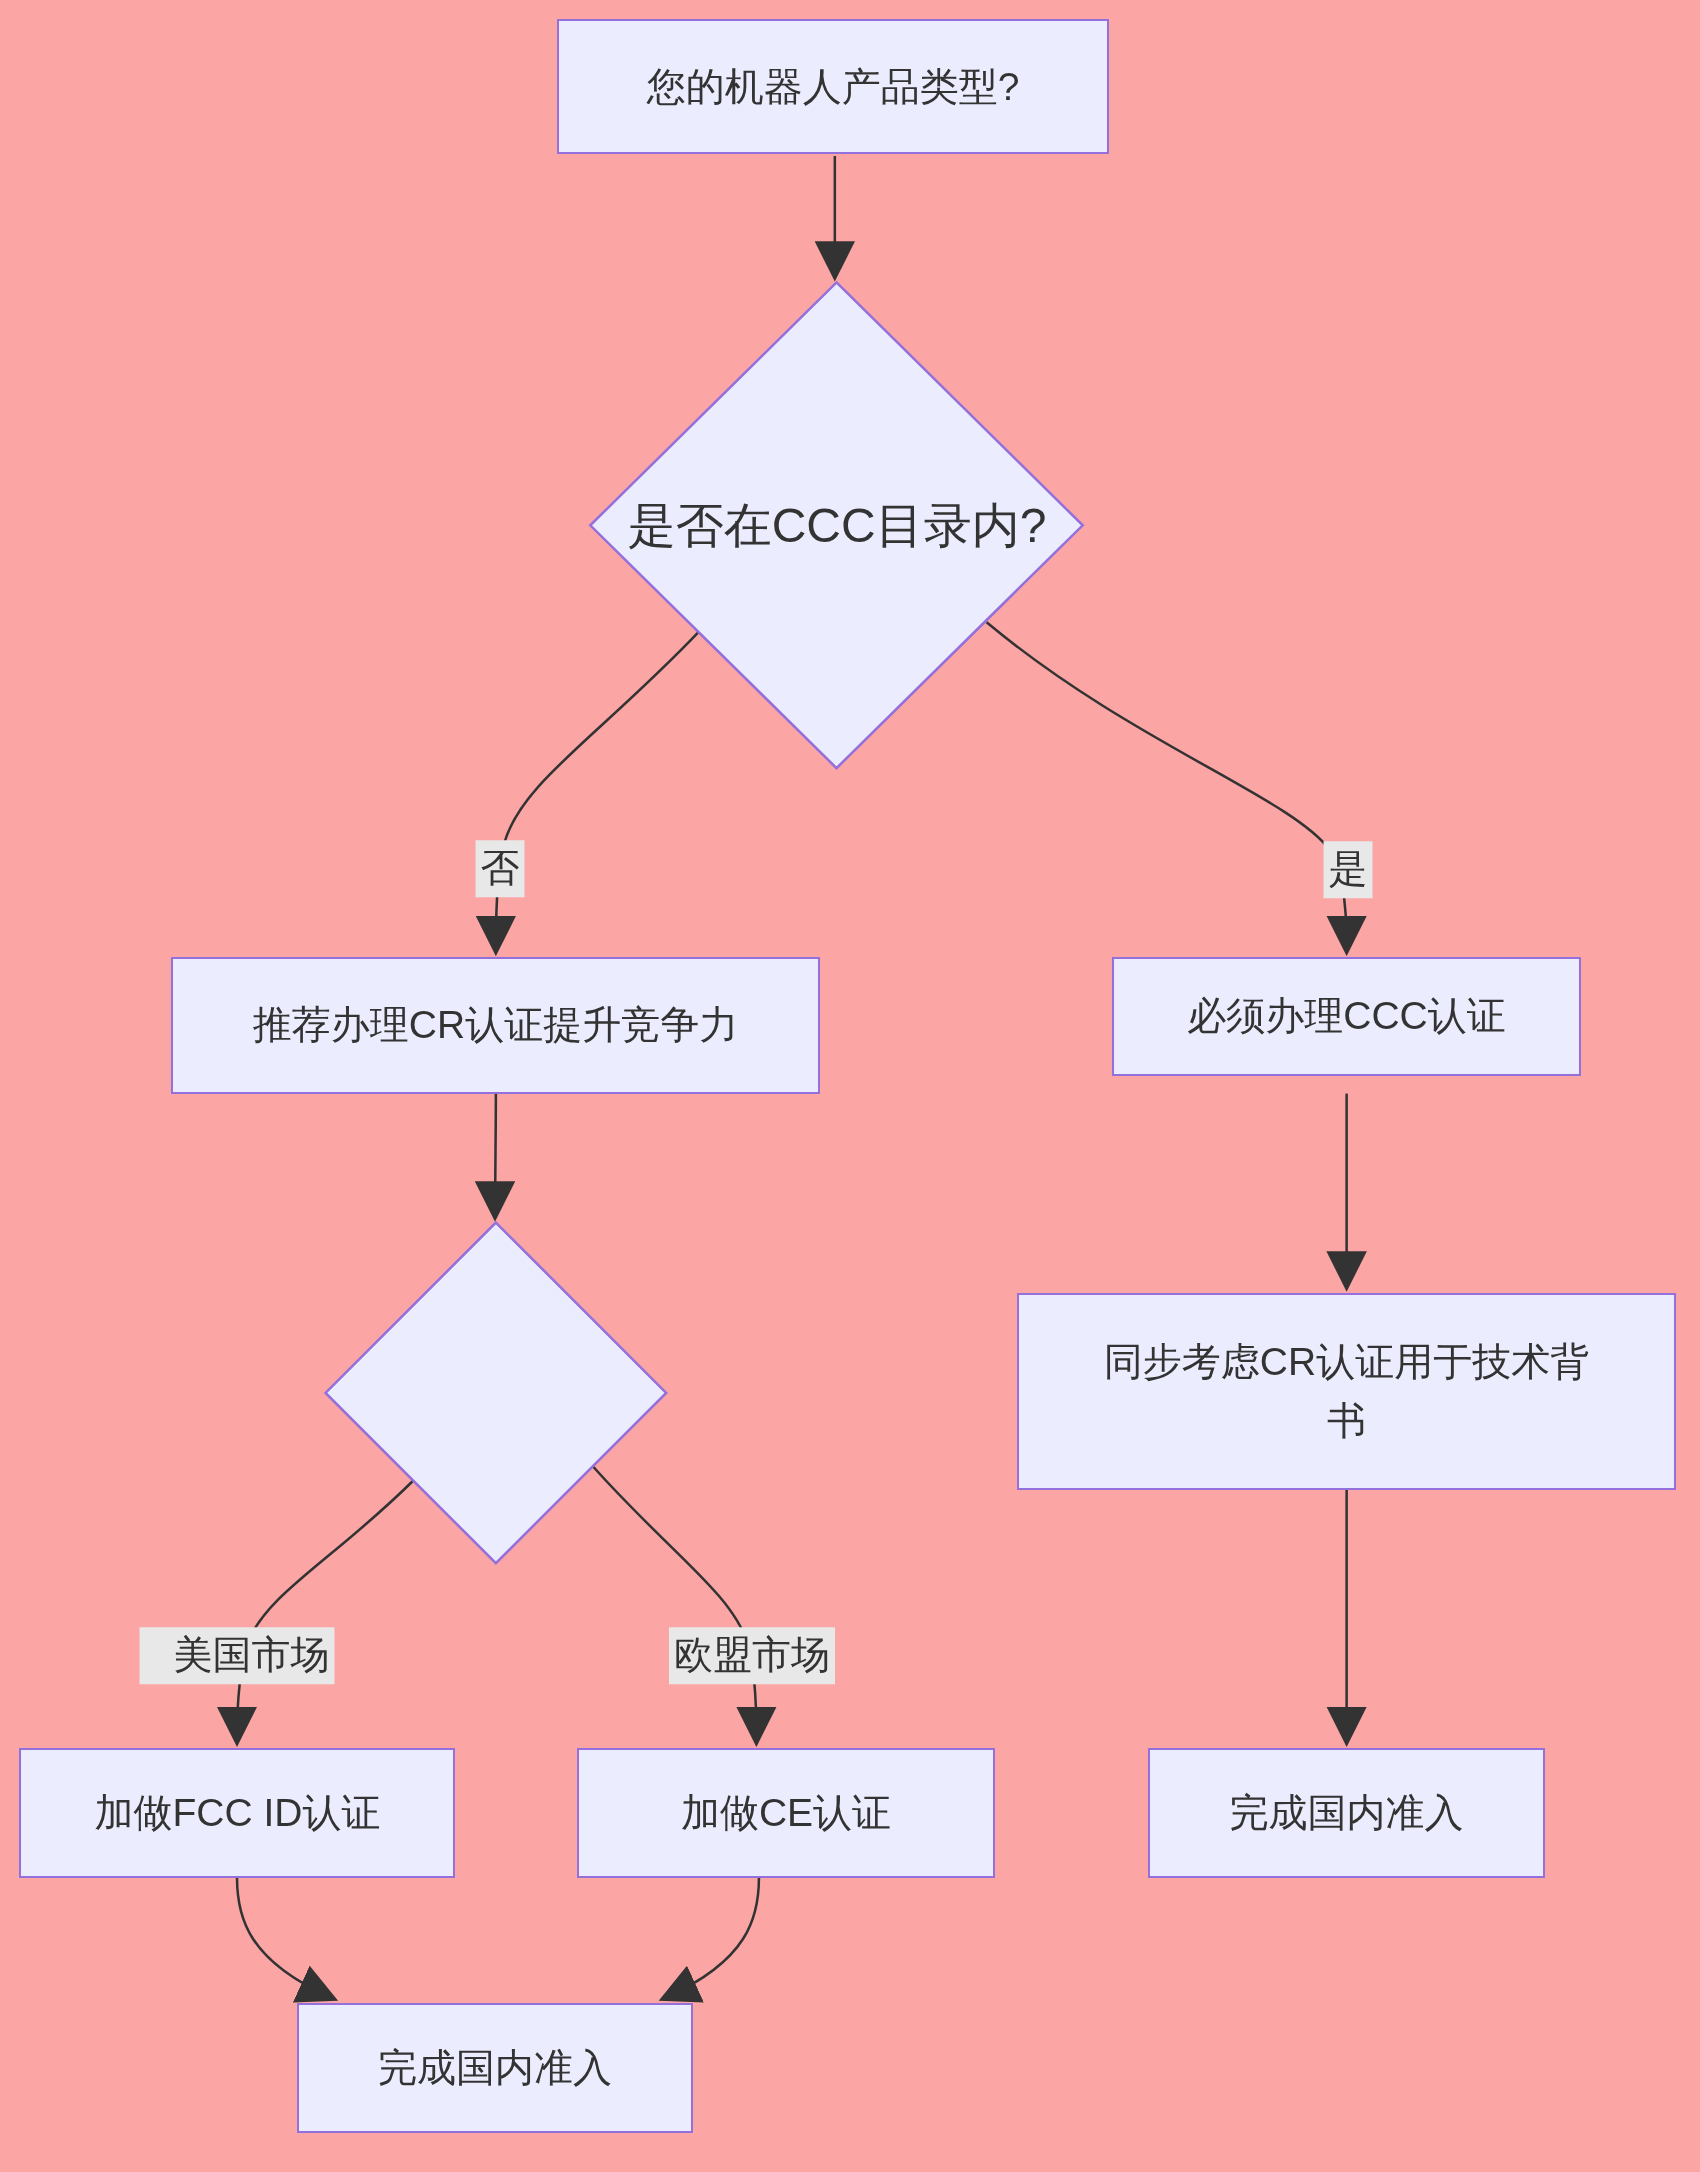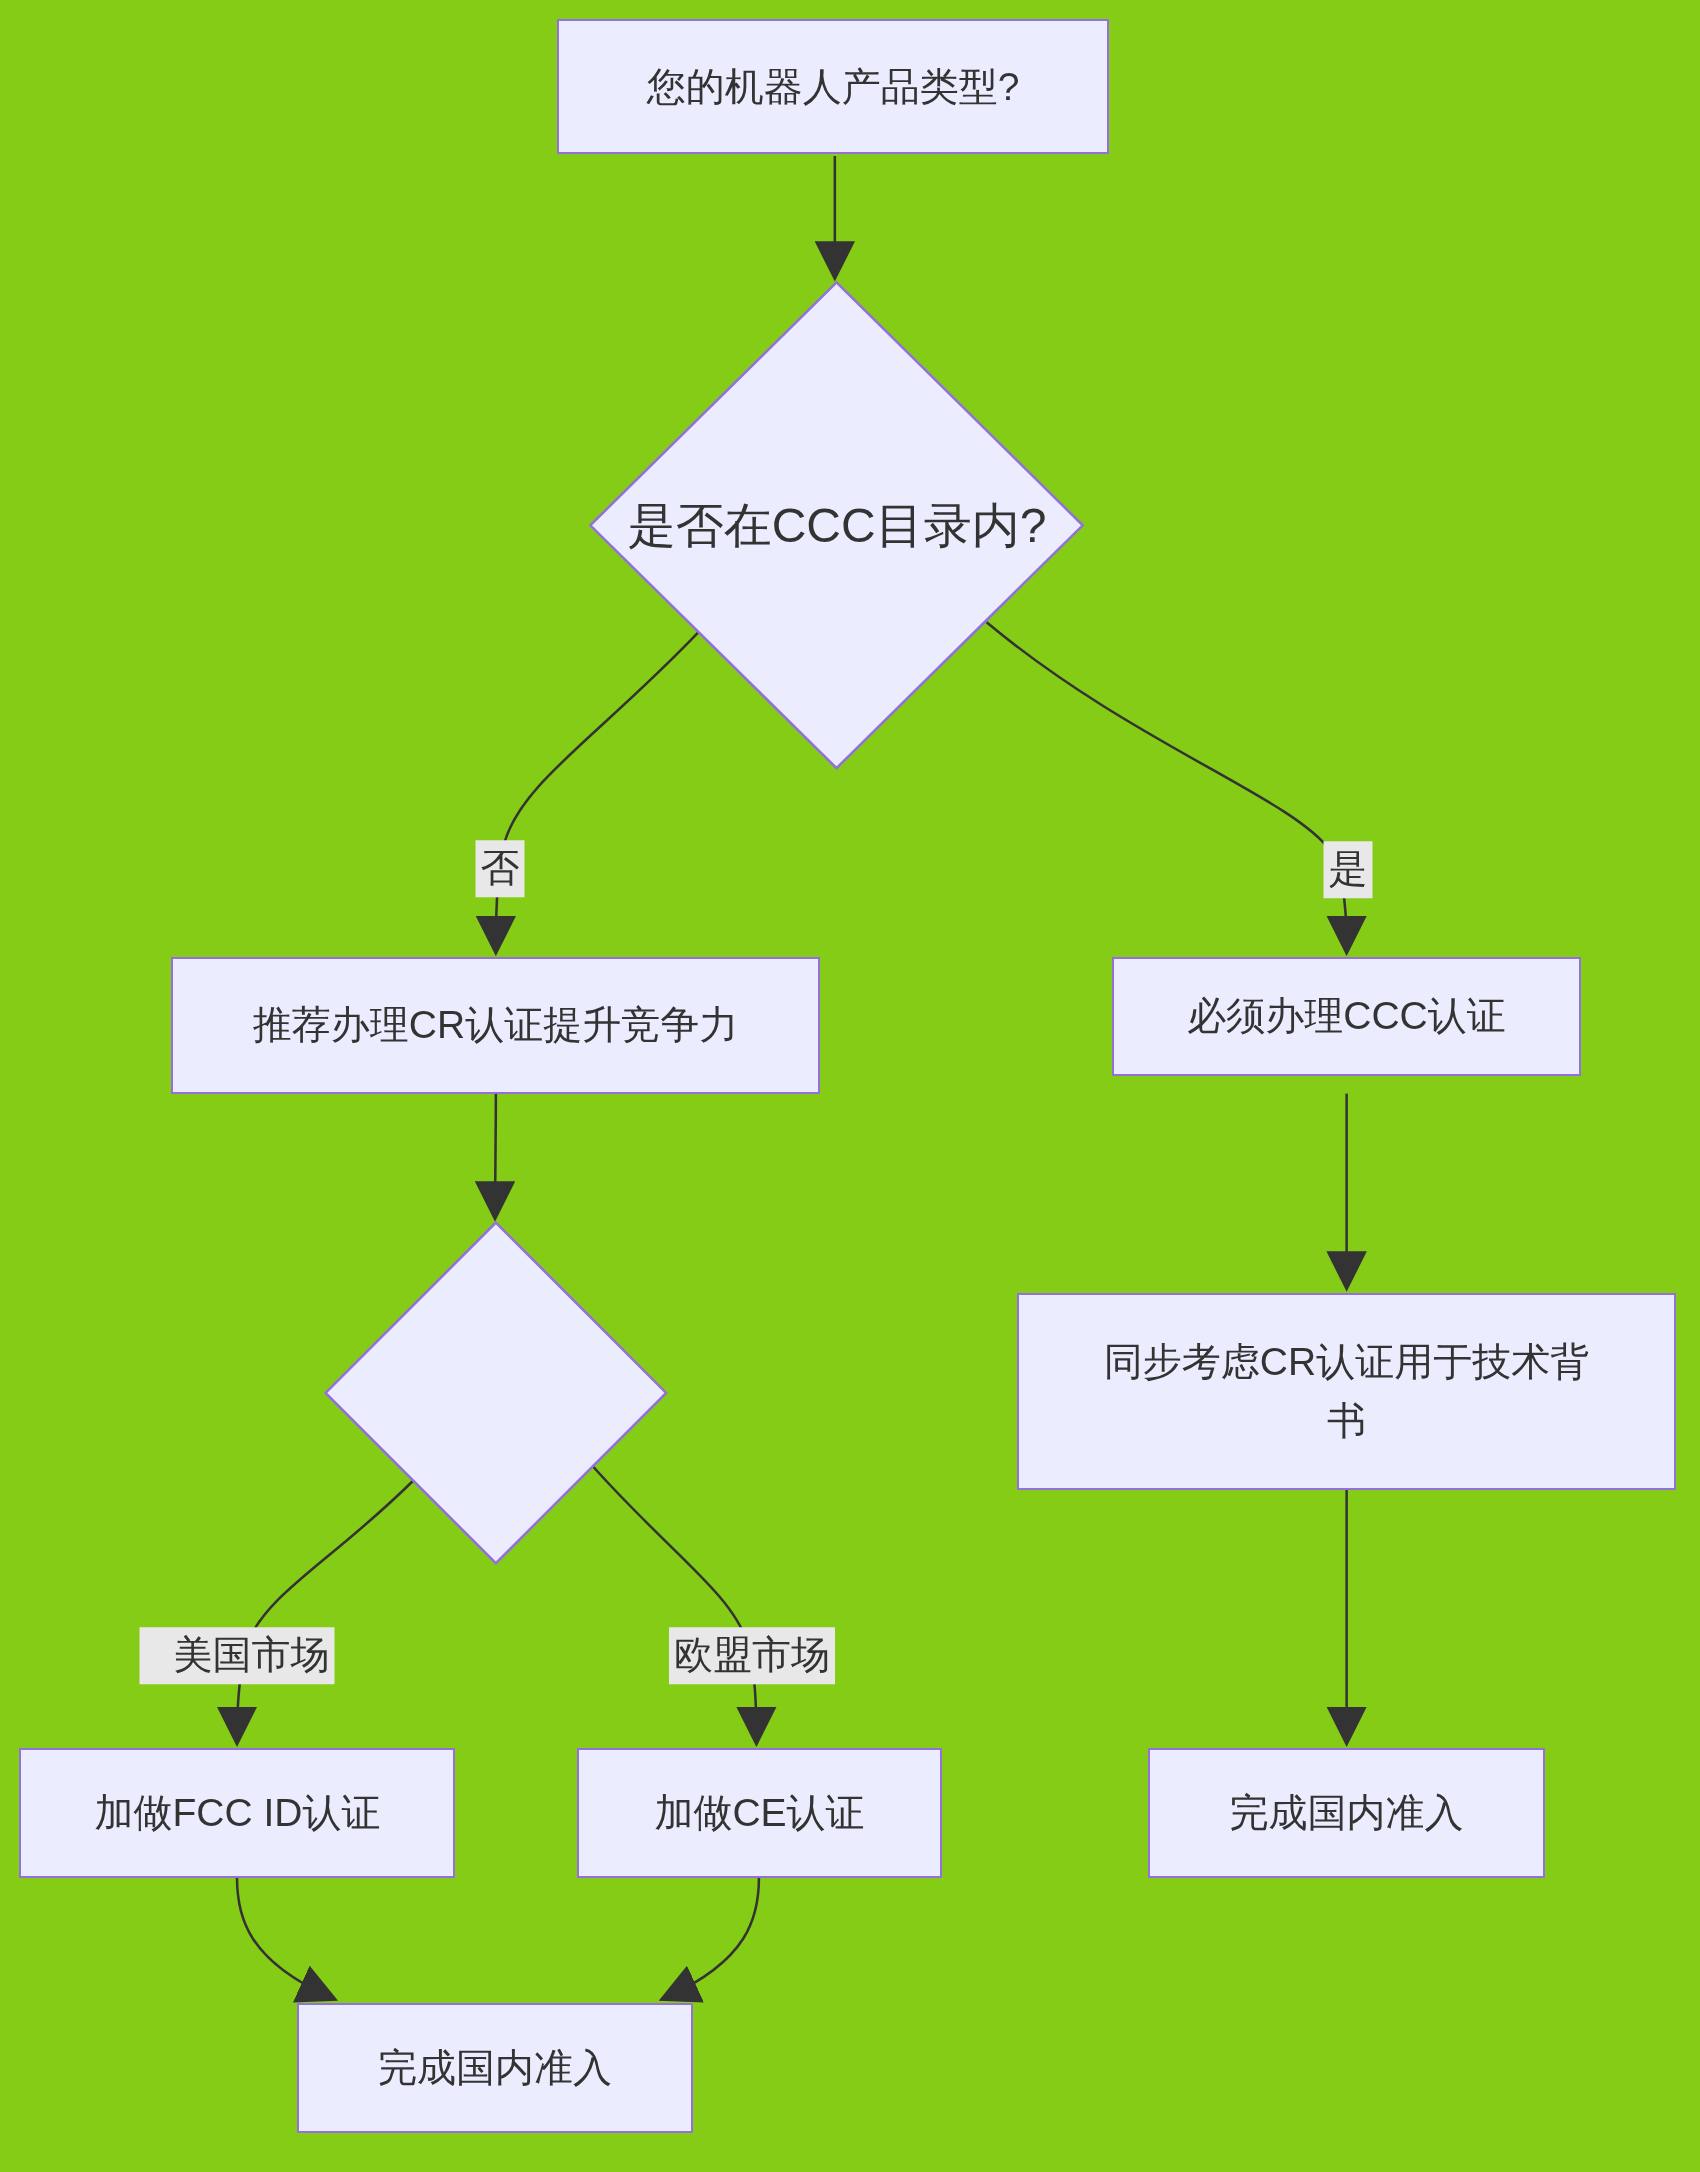--- a/index.html
+++ b/index.html
@@ -1,20 +1,20 @@
 <!DOCTYPE html>
 <html style="font-size:13.5px"><head>
 <meta charset="utf-8">
 <style>
   html, body { margin: 0; padding: 0; background: #ffffff; }
   .canvas {
     position: relative;
     width: 1700px;
     height: 2172px;
-    background: #84cc16;
+    background: #fca5a5;
     font-family: "Liberation Sans", sans-serif;
     color: #333333;
     overflow: hidden;
   }
   svg.edge-layer {
     position: absolute;
     left: 0; top: 0;
     width: 1700px; height: 2172px;
   }
   .node {
@@ -95,21 +95,21 @@
 
   <div class="node" style="left:1017px; top:1293px; width:659px; height:197px; flex-direction:column;">
     <span>同步考虑CR认证用于技术背</span>
     <span>书</span>
   </div>
 
   <div class="node" style="left:19.4px; top:1748px; width:436px; height:130px;">
     <span>加做FCC ID认证</span>
   </div>
 
-  <div class="node" style="left:577px; top:1748px; width:365px; height:130px;">
+  <div class="node" style="left:577px; top:1748px; width:418px; height:130px;">
     <span>加做CE认证</span>
   </div>
 
   <div class="node" style="left:1148px; top:1748px; width:397px; height:130px;">
     <span>完成国内准入</span>
   </div>
 
   <div class="node" style="left:297px; top:2003px; width:396px; height:130px;">
     <span>完成国内准入</span>
   </div>

